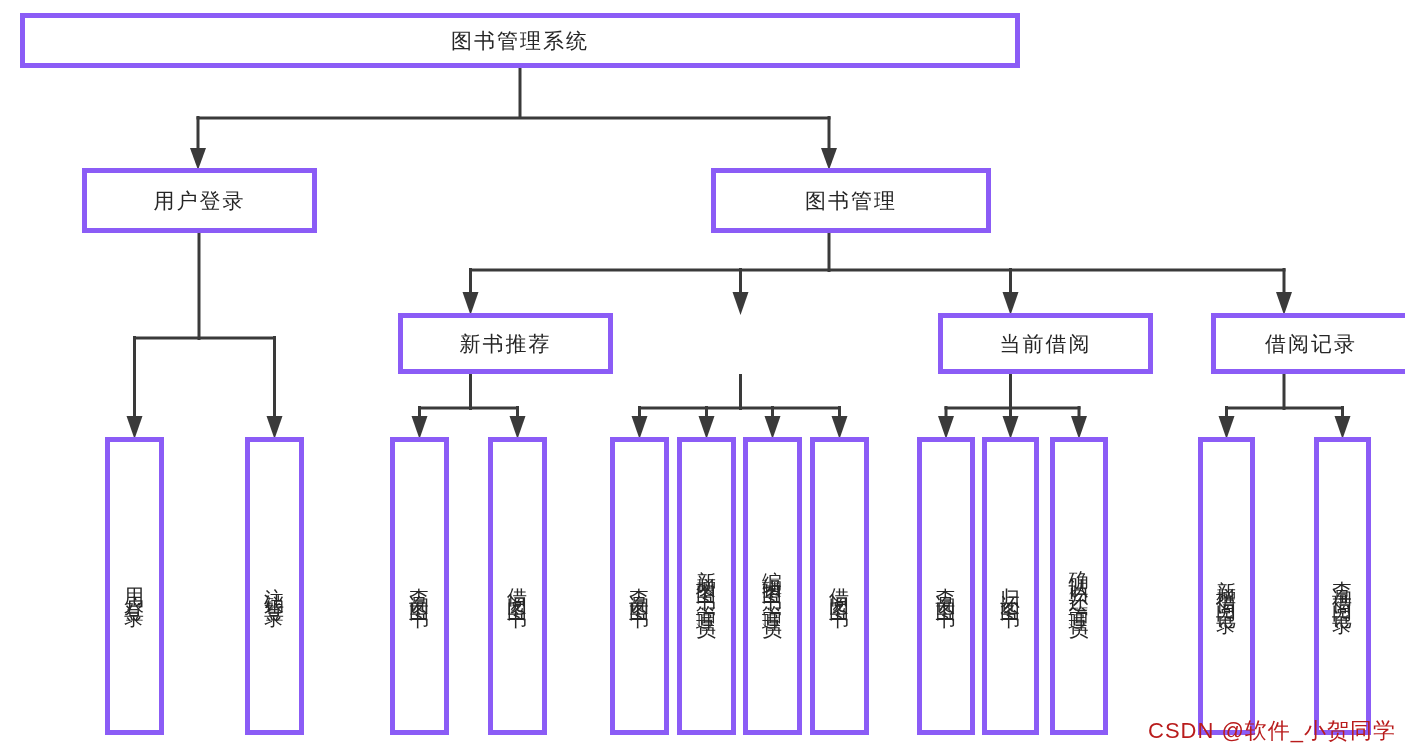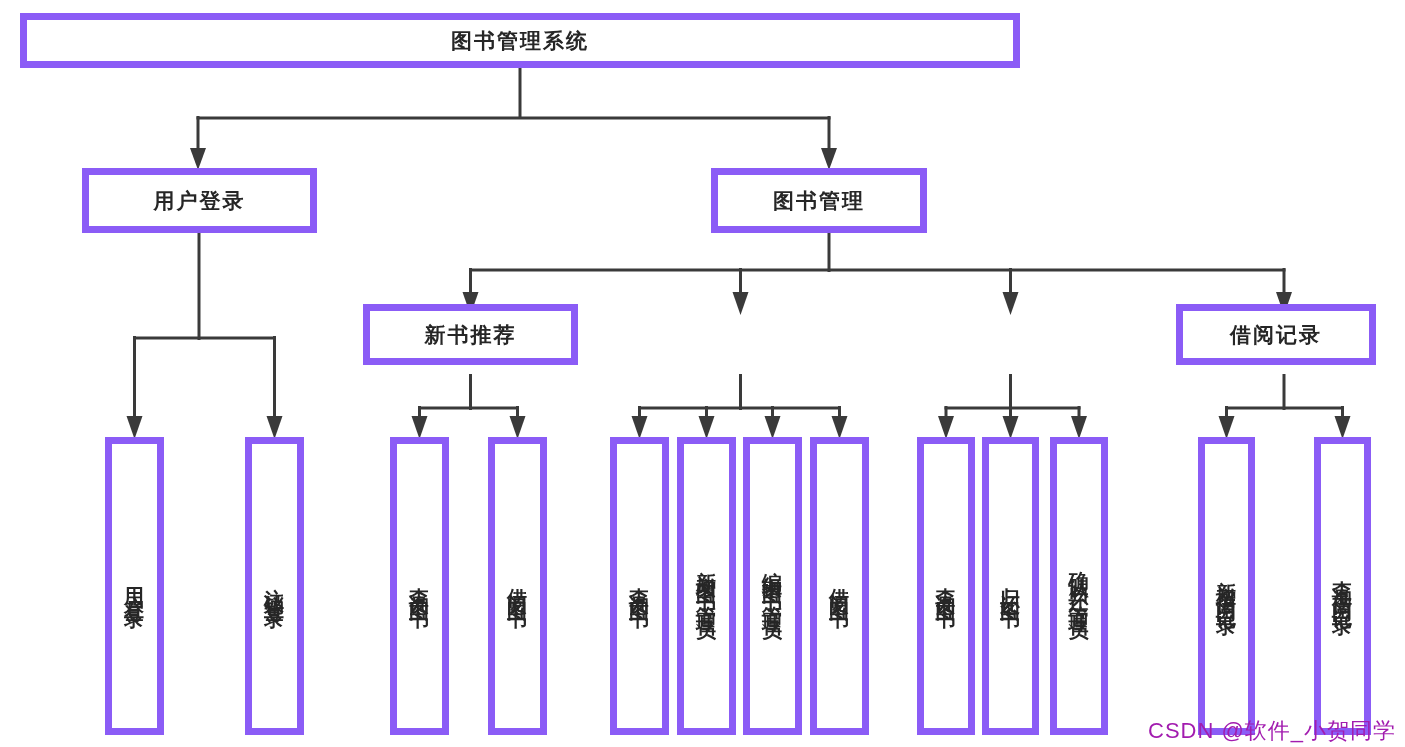--- a/index.html
+++ b/index.html
@@ -26,45 +26,44 @@
     stroke: #3a3a3a;
     stroke-width: 3;
   }
   .wires polygon {
     fill: #3a3a3a;
     stroke: none;
   }
   .node {
     position: absolute;
     box-sizing: border-box;
-    border: 7px solid #8b5cf6;
+    border: 5px solid #8b5cf6;
     background: #ffffff;
     display: flex;
     align-items: center;
     justify-content: center;
     color: #262626;
     font-size: 21px;
     letter-spacing: 2px;
     line-height: 1;
     white-space: nowrap;
-    font-weight: bold;
   }
   .node.leaf {
     top: 437px;
     height: 298px;
     writing-mode: vertical-rl;
     text-orientation: mixed;
     letter-spacing: 7px;
     white-space: normal;
     font-size: 20px;
   }
   .root-box   { left: 20px;  top: 13px;  width: 1000px; height: 55px; }
   .n-login    { left: 82px;  top: 168px; width: 235px;  height: 65px; }
-  .n-mgmt     { left: 711px; top: 168px; width: 216px;  height: 65px; }
-  .lv3        { top: 304px; height: 61px; }
+  .n-mgmt     { left: 711px; top: 168px; width: 280px;  height: 65px; }
+  .lv3        { top: 313px; height: 61px; margin-left: 35px; }
   .n-newbook  { left: 363px;  width: 215px; }
   .n-borrow   { left: 633px;  width: 215px; }
   .n-current  { left: 903px;  width: 215px; }
   .n-records  { left: 1176px; width: 200px; }
   .lf-a1 { left: 105px;  width: 59px; }
   .lf-a2 { left: 245px;  width: 59px; }
   .lf-b1 { left: 390px;  width: 59px; }
   .lf-b2 { left: 488px;  width: 59px; }
   .lf-c1 { left: 610px;  width: 59px; }
   .lf-c2 { left: 677px;  width: 59px; }
@@ -73,21 +72,21 @@
   .lf-d1 { left: 917px;  width: 58px; }
   .lf-d2 { left: 982px;  width: 57px; }
   .lf-d3 { left: 1050px; width: 58px; }
   .lf-e1 { left: 1198px; width: 57px; }
   .lf-e2 { left: 1314px; width: 57px; }
   .watermark {
     position: absolute;
     left: 1148px;
     top: 716px;
     font-size: 22px;
-    color: #a21caf;
+    color: #b91c1c;
     letter-spacing: 1px;
     white-space: nowrap;
     z-index: 5;
   }
 </style>
 </head>
 <body>
 
 <div class="stage">
 
@@ -159,20 +158,21 @@
       <polygon points="1334.5,416 1350.5,416 1342.5,439"></polygon>
     </g>
   </svg>
 
   <div class="node root-box">图书管理系统</div>
 
   <div class="node n-login">用户登录</div>
   <div class="node n-mgmt">图书管理</div>
 
   <div class="node lv3 n-newbook">新书推荐</div>
+  <div class="node lv3 n-current">当前借阅</div>
   <div class="node lv3 n-records">借阅记录</div>
 
   <div class="node leaf lf-a1">用户登录</div>
   <div class="node leaf lf-a2">注销登录</div>
 
   <div class="node leaf lf-b1">查询图书</div>
   <div class="node leaf lf-b2">借阅图书</div>
 
   <div class="node leaf lf-c1">查询图书</div>
   <div class="node leaf lf-c2">新增图书（管理员）</div>

